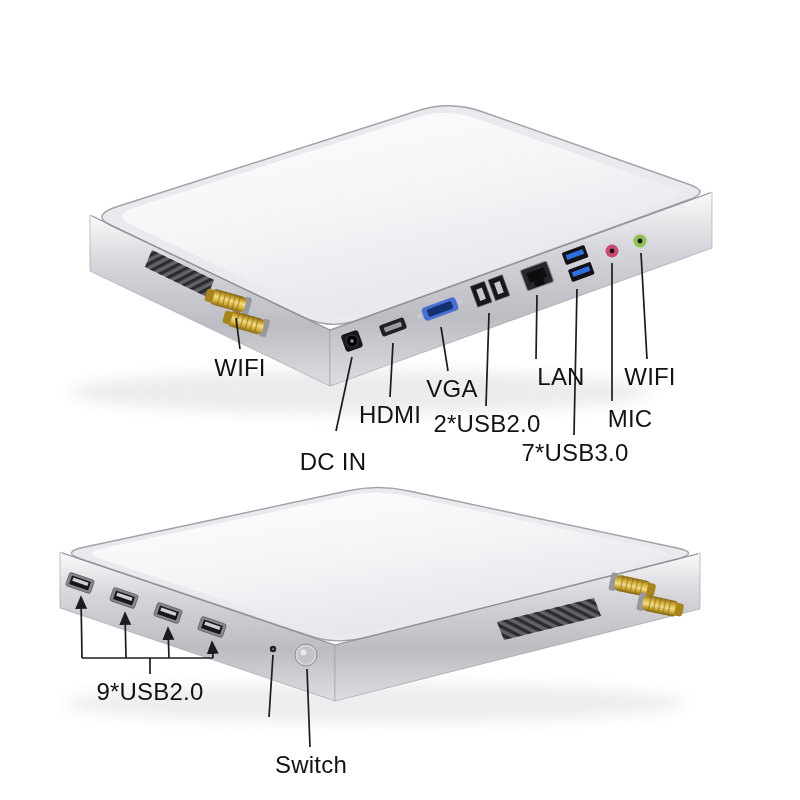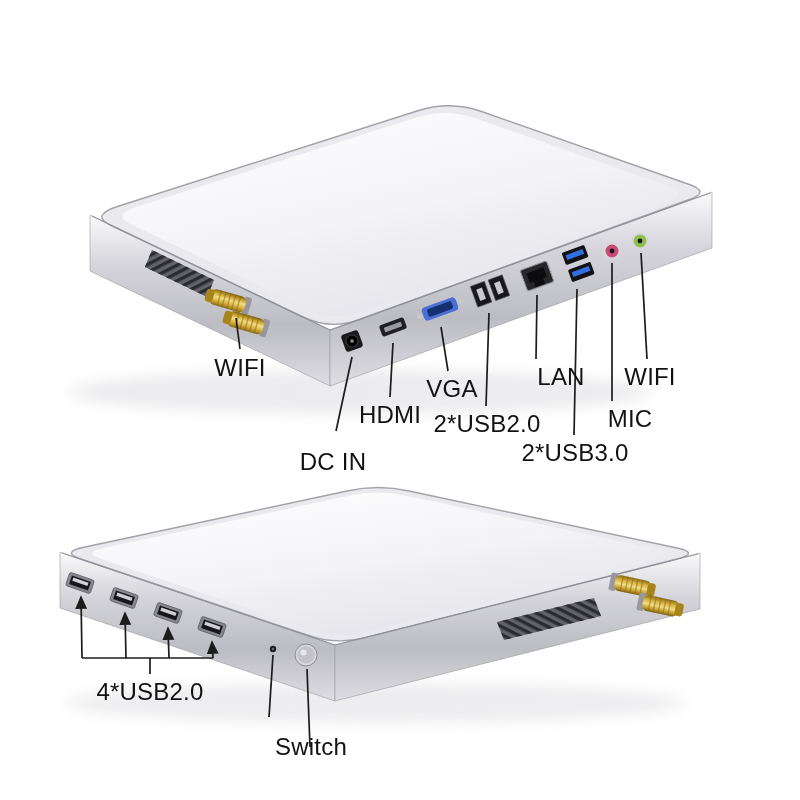--- a/index.html
+++ b/index.html
@@ -219,19 +219,19 @@
     <line x1="307" y1="669" x2="310" y2="747"></line>
   </g>
 </svg>
 
 <div class="label" style="left:240px; top:354px">WIFI</div>
 <div class="label" style="left:333px; top:448px">DC IN</div>
 <div class="label" style="left:390px; top:401px">HDMI</div>
 <div class="label" style="left:452px; top:375px">VGA</div>
 <div class="label" style="left:487px; top:410px">2*USB2.0</div>
 <div class="label" style="left:561px; top:363px">LAN</div>
-<div class="label" style="left:575px; top:439px">2*USB3.0</div>
+<div class="label" style="left:575px; top:439px">7*USB3.0</div>
 <div class="label" style="left:630px; top:405px">MIC</div>
 <div class="label" style="left:650px; top:363px">WIFI</div>
-<div class="label" style="left:150px; top:678px">4*USB2.0</div>
-<div class="label" style="left:311px; top:733px">Switch</div>
+<div class="label" style="left:150px; top:678px">9*USB2.0</div>
+<div class="label" style="left:311px; top:751px">Switch</div>
 
 </div>
 
 </body></html>

